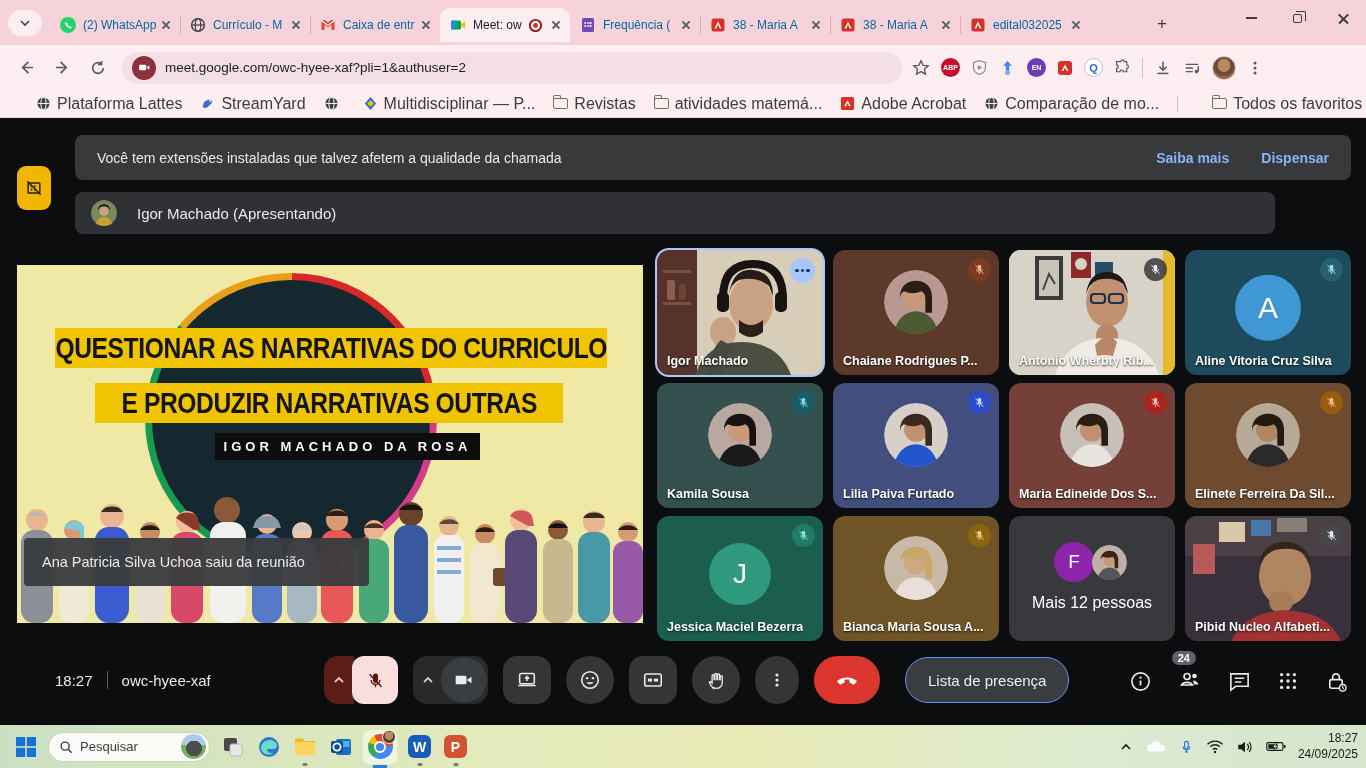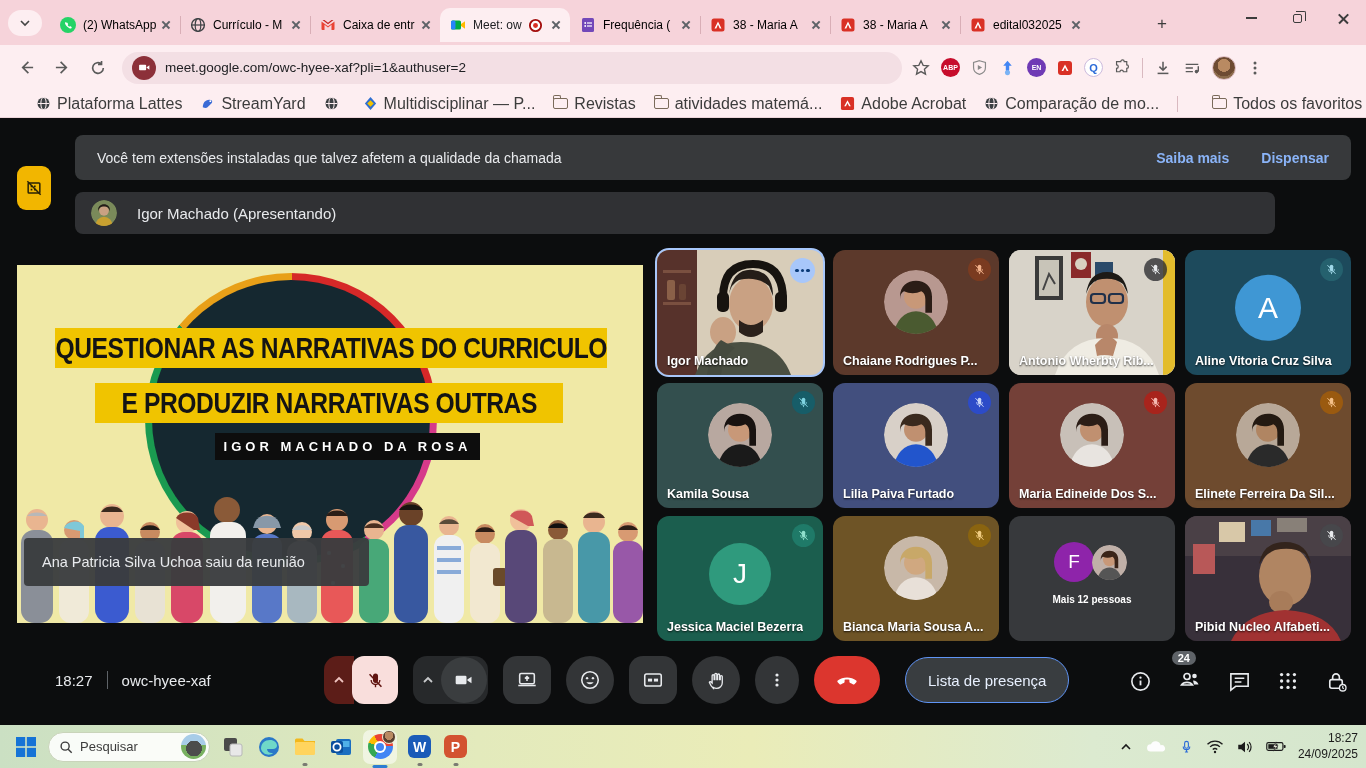--- a/index.html
+++ b/index.html
@@ -3,21 +3,21 @@
 <meta charset="utf-8">
 <style>
   * { margin:0; padding:0; box-sizing:border-box; }
   body { font-family:"Liberation Sans", sans-serif; }
   .screen { position:relative; width:1366px; height:768px; overflow:hidden; background:#0c0d0e; }
 
   
   .tabstrip { position:relative; width:100%; height:45px; background:#f6d3da; }
   .tabsearch { position:absolute; left:8px; top:10px; width:34px; height:26px; border-radius:13px; background:#fdeef1; display:flex; align-items:center; justify-content:center; color:#444; font-size:11px; }
   .tabs { position:absolute; left:50px; top:8px; display:flex; height:37px; }
-  .tab { position:relative; width:130px; height:34px; display:flex; align-items:center; padding:0 6px 0 10px; border-radius:10px 10px 0 0; color:#000000; font-size:12px; }
+  .tab { position:relative; width:130px; height:34px; display:flex; align-items:center; padding:0 6px 0 10px; border-radius:10px 10px 0 0; color:#0369a1; font-size:12px; }
   .tab + .tab::before { content:""; position:absolute; left:0; top:8px; height:18px; width:1px; background:#d9aeb6; }
   .tab.active { background:#fdeef1; color:#202124; }
   .tab.active::before, .tab.active + .tab::before { display:none; }
   .tab .ticon { width:16px; height:16px; flex:0 0 16px; margin-right:7px; }
   .tab .ttitle { flex:1; overflow:hidden; white-space:nowrap; }
   .tab .tclose { width:16px; height:16px; position:relative; flex:0 0 16px; }
   .tclose::before, .tclose::after { content:""; position:absolute; left:3px; top:7px; width:10px; height:1.6px; background:#5f6368; }
   .tclose::before { transform:rotate(45deg); } .tclose::after { transform:rotate(-45deg); }
   .newtab { position:absolute; left:1152px; top:14px; width:20px; height:20px; color:#3c3c3c; font-size:17px; line-height:20px; text-align:center; }
   .wincontrols { position:absolute; right:0; top:0; height:36px; display:flex; }
@@ -76,21 +76,21 @@
   .tname { position:absolute; left:10px; bottom:7px; color:#fff; font-size:12.5px; font-weight:bold; text-shadow:0 1px 2px rgba(0,0,0,.8); white-space:nowrap; max-width:148px; overflow:hidden; z-index:3; }
   .micbadge { position:absolute; top:8px; right:8px; width:23px; height:23px; border-radius:50%; display:flex; align-items:center; justify-content:center; z-index:3; }
   .menubadge { position:absolute; top:8px; right:8px; width:25px; height:25px; border-radius:50%; background:#a8c7fa; display:flex; align-items:center; justify-content:center; gap:2px; z-index:3; }
   .menubadge i { width:3.5px; height:3.5px; border-radius:50%; background:#0b3a78; }
   .cav { position:absolute; left:50%; top:20px; transform:translateX(-50%); }
   .letterav { position:absolute; left:50%; top:50%; transform:translate(-50%,-58%); border-radius:50%; color:#fff; display:flex; align-items:center; justify-content:center; }
   .scene { position:absolute; inset:0; }
   .duo { position:absolute; left:50%; top:26px; transform:translateX(-50%); width:76px; height:42px; }
   .duo .f { position:absolute; left:0; top:0; width:40px; height:40px; border-radius:50%; background:#8e24aa; color:#fff; font-size:19px; display:flex; align-items:center; justify-content:center; }
   .duo .p { position:absolute; left:38px; top:3px; width:35px; height:35px; border-radius:50%; }
-  .maislabel { position:absolute; left:0; right:0; top:78px; text-align:center; color:#fff; font-size:10px; font-weight:bold; }
+  .maislabel { position:absolute; left:0; right:0; top:78px; text-align:center; color:#fff; font-size:16px; font-weight:normal; }
 
   
   .controlbar { position:absolute; left:0; top:527px; width:1366px; height:80px; background:#0c0d0e; }
   .leftinfo { position:absolute; left:55px; top:26px; display:flex; align-items:center; gap:14px; color:#e8eaed; font-size:15px; }
   .vline { width:1px; height:18px; background:#5f6368; }
   .controls { position:absolute; left:324px; top:11px; display:flex; align-items:center; gap:15px; height:48px; }
   .ctl { width:48px; height:48px; border-radius:50%; background:#333537; display:flex; align-items:center; justify-content:center; }
   .ctl.sq { border-radius:14px; }
   .micpill { display:flex; height:48px; }
   .micpill .chev { width:30px; height:48px; background:#5c1d18; border-radius:14px 0 0 14px; display:flex; align-items:center; justify-content:center; }

